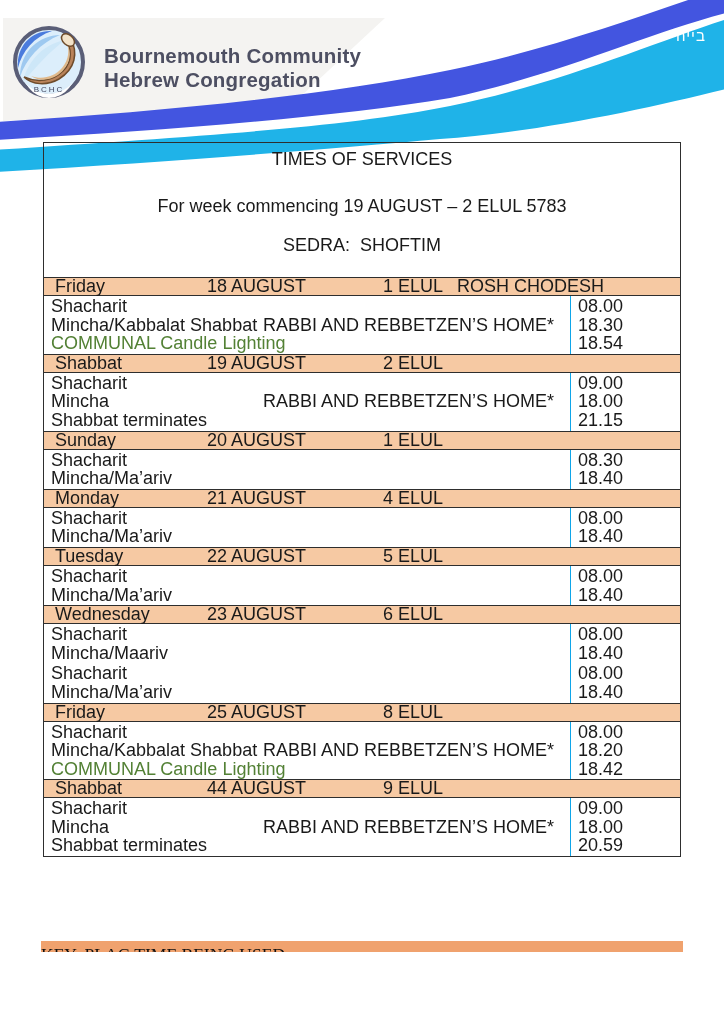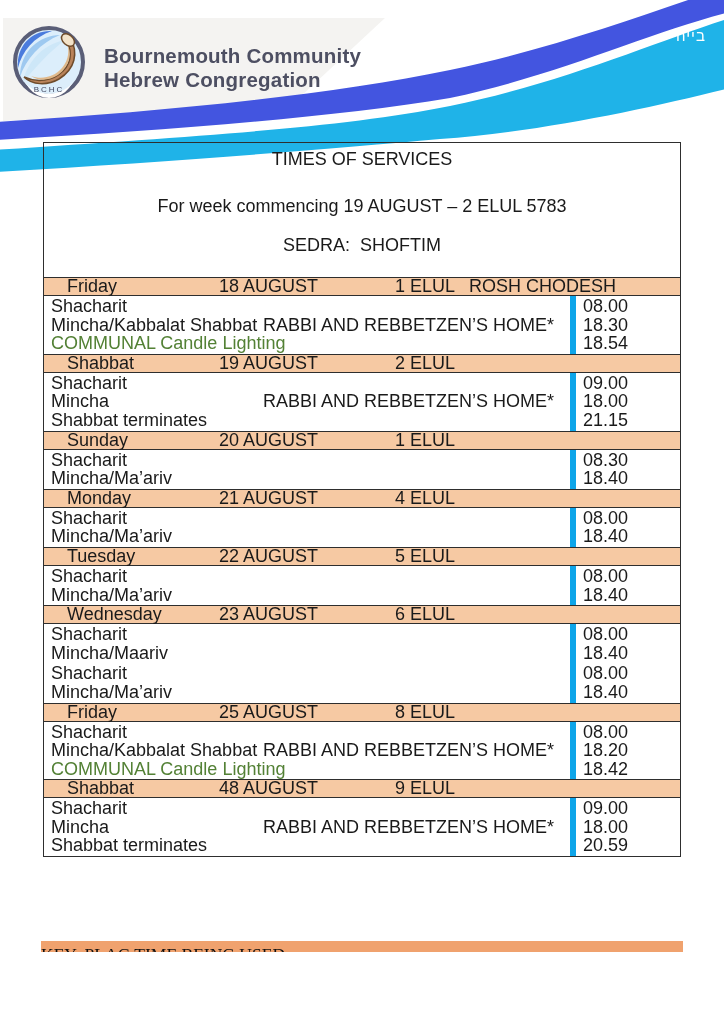--- a/index.html
+++ b/index.html
@@ -12,26 +12,26 @@
   .org-name{position:absolute;left:104px;top:44px;z-index:2;font-size:20.5px;font-weight:600;
         line-height:24px;color:#4d4f62;letter-spacing:0.2px;}
   .services-table{position:absolute;left:43px;top:142px;width:638px;z-index:3;
         border:1px solid #2e2e2e;box-sizing:border-box;background:transparent;font-size:18px;}
   .title-block{text-align:center;}
   .tb-line{line-height:19px;}
   .tb-1{margin-top:7px;}
   .tb-2{margin-top:28px;}
   .tb-3{margin-top:20px;margin-bottom:22px;white-space:pre;}
   .day-header{display:flex;align-items:center;height:17px;background:var(--day-row-bg,#f6c9a3);
-        border-top:1px solid #2e2e2e;border-bottom:1px solid #2e2e2e;padding-left:23px;}
+        border-top:1px solid #2e2e2e;border-bottom:1px solid #2e2e2e;padding-left:11px;}
   .dh-day{width:152px;flex:none;}
   .dh-date{width:176px;flex:none;}
   .dh-note{margin-left:14px;}
   .day-body{display:flex;}
-  .services-cell{width:526px;flex:none;border-right:6px solid #0ea5e9;box-sizing:content-box;
+  .services-cell{width:526px;flex:none;border-right:1px solid #0ea5e9;box-sizing:content-box;
         padding:1px 0;}
   .times-cell{flex:1;padding:1px 0 1px 7px;}
   .svc-line{display:flex;line-height:18.6px;padding-left:7px;padding-right:16px;}
   .svc-venue{margin-left:auto;}
   .time-line{line-height:18.6px;}
   .green{color:var(--highlight-green,#538135);}
   .key-bar{position:absolute;left:41px;top:941px;width:642px;height:27px;z-index:3;
         background:var(--key-bar-bg,#f0a26e);display:flex;align-items:center;
         font-family:"Liberation Serif",serif;font-size:17.5px;color:#111;}
   .key-bar span{}
@@ -266,21 +266,21 @@
               <div class="time-line">08.00</div>
               <div class="time-line">18.20</div>
               <div class="time-line">18.42</div>
             </div>
     </div>
   </div>
 
   <div class="day-block">
     <div class="day-header">
       <span class="dh-day">Shabbat</span>
-      <span class="dh-date">48 AUGUST</span>
+      <span class="dh-date">44 AUGUST</span>
       <span class="dh-elul">9 ELUL</span>
 
     </div>
     <div class="day-body">
       <div class="services-cell">
               <div class="svc-line">
                 <span class="svc-name">Shacharit</span>
               </div>
               <div class="svc-line">
                 <span class="svc-name">Mincha</span>

